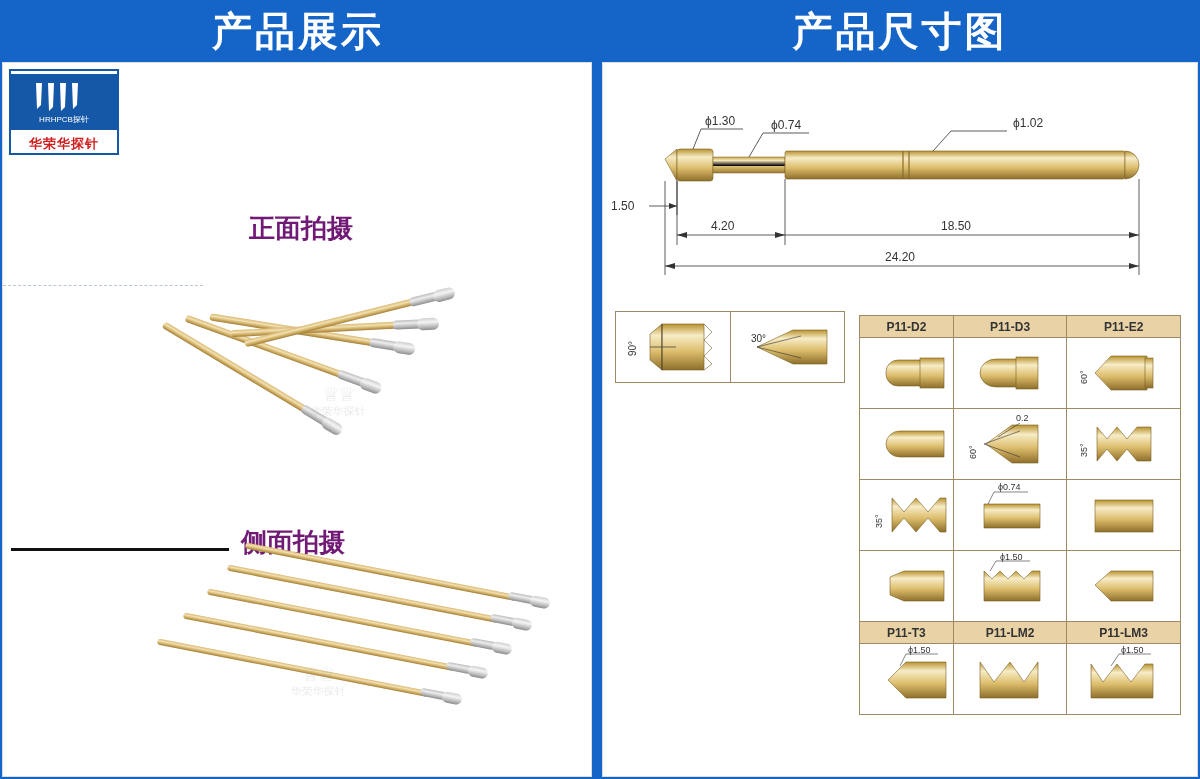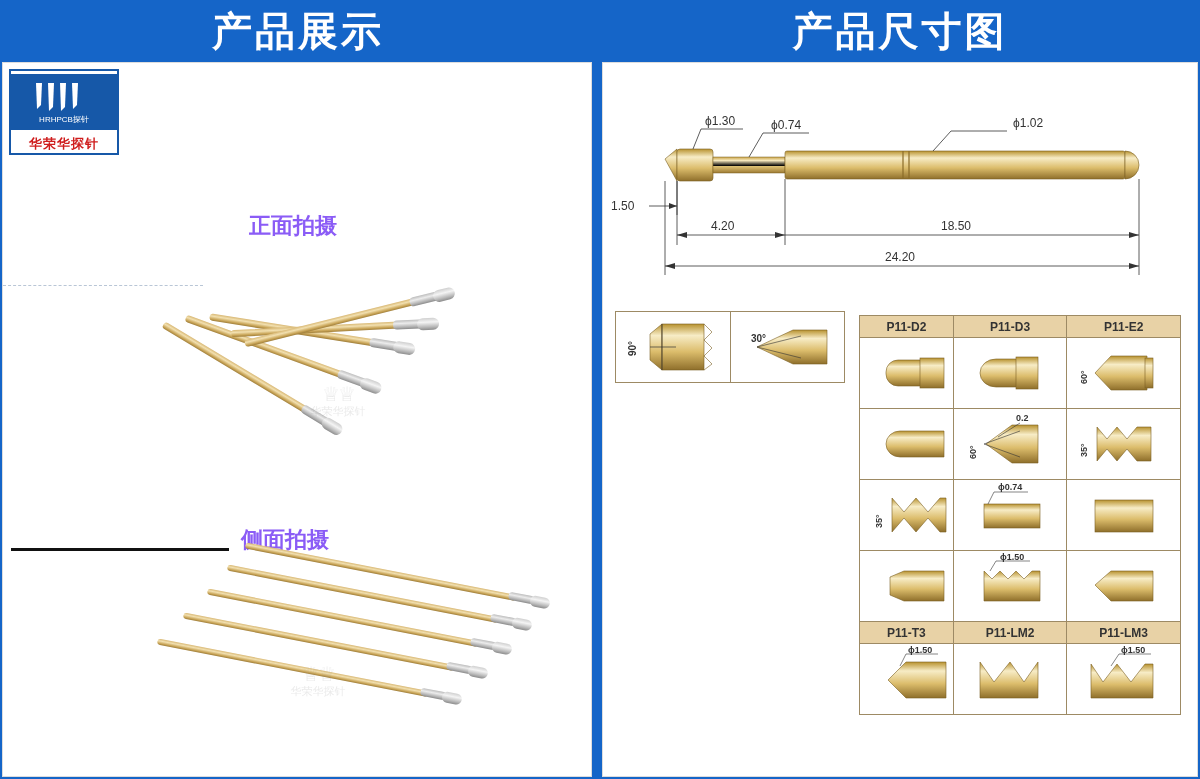--- a/index.html
+++ b/index.html
@@ -41,21 +41,21 @@
     display:flex;align-items:center;justify-content:center;position:relative;
   }
   .logo-mark svg{display:block;}
   .logo-text{
     font-size:13px;color:#cf1d1d;font-weight:bold;margin-top:5px;letter-spacing:1px;
     font-family:"DejaVu Sans","Liberation Sans",sans-serif;
   }
 
   
   .caption{
-    position:absolute;font-size:22px;font-weight:bold;color:#8b5cf6;
+    position:absolute;font-size:26px;font-weight:bold;color:#701a75;
     font-family:Liberation Mono, monospace;
   }
   #cap-front{left:246px;top:148px;}
   #cap-side{left:238px;top:462px;}
 
   .divider-dashed{
     position:absolute;left:0;top:222px;width:200px;height:0;
     border-top:1px dashed #b9c6d6;
   }
   .divider-solid{
@@ -87,21 +87,21 @@
   
   .dimdraw{position:absolute;left:0;top:0;width:594px;height:250px;}
   .dimdraw text{font-family:"Liberation Sans","DejaVu Sans",sans-serif;}
 
   
   .tiptable{
     position:absolute;left:22px;top:248px;width:552px;
     border-collapse:collapse;
   }
   .tiptable td{
-    border:1px solid #9d8a64;padding:0;text-align:center;vertical-align:middle;font-weight:bold;
+    border:1px solid #9d8a64;padding:0;text-align:center;vertical-align:middle;
   }
   .tiptable td.hd{
     background:#e8d2a6;height:21px;font-size:12px;font-weight:bold;color:#333;
     font-family:"Liberation Sans","DejaVu Sans",sans-serif;
   }
   .tiptable td.cell{height:70px;background:#ffffff;}
   .sep{width:10px;border:0 !important;background:#ffffff;}
   .cellwrap{position:relative;width:100%;height:70px;}
   .cellwrap svg{position:absolute;left:0;top:0;}
 </style>

